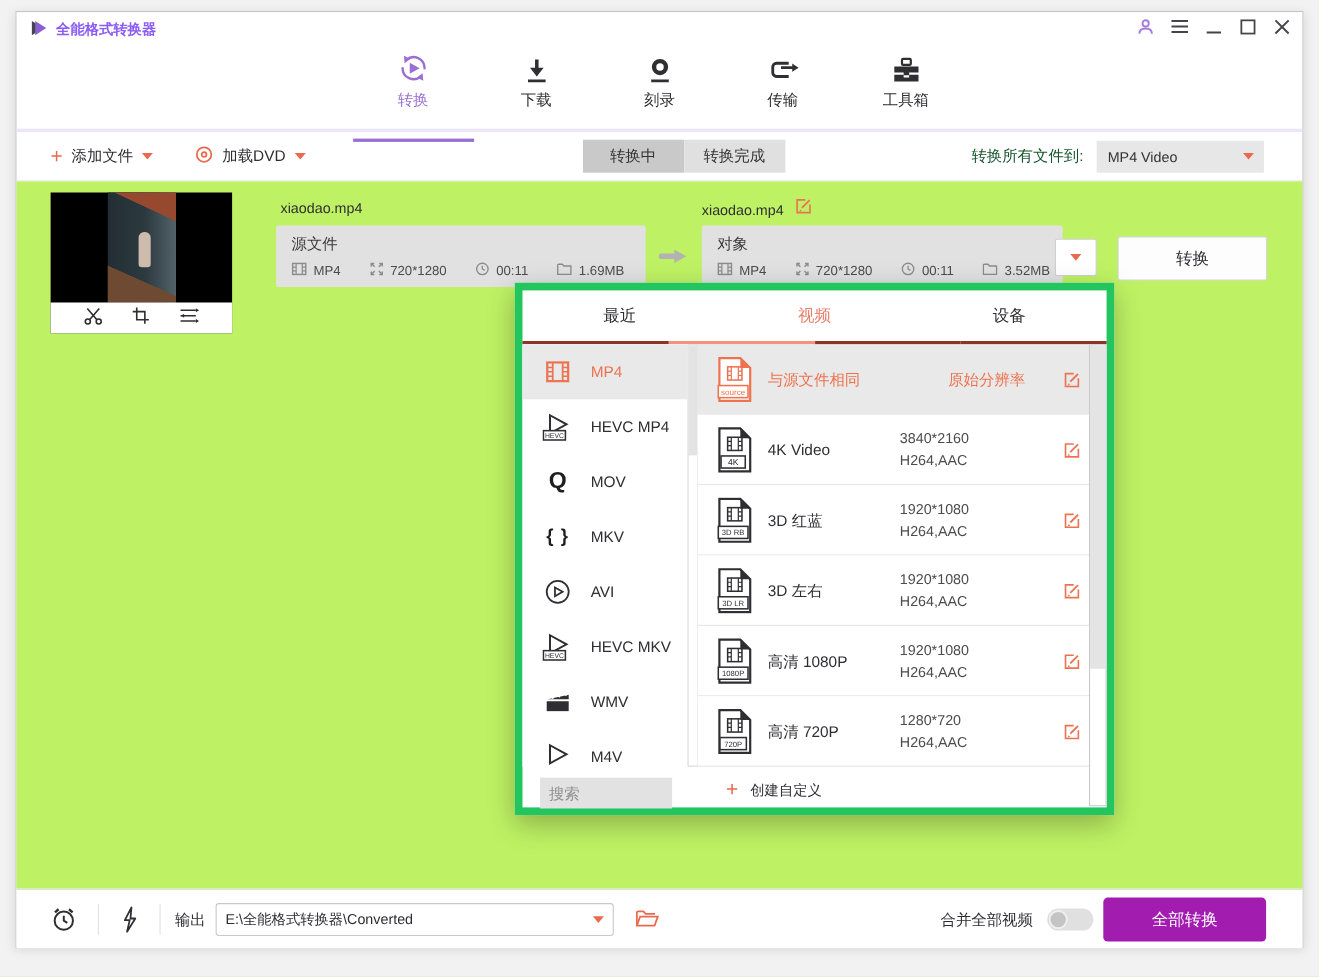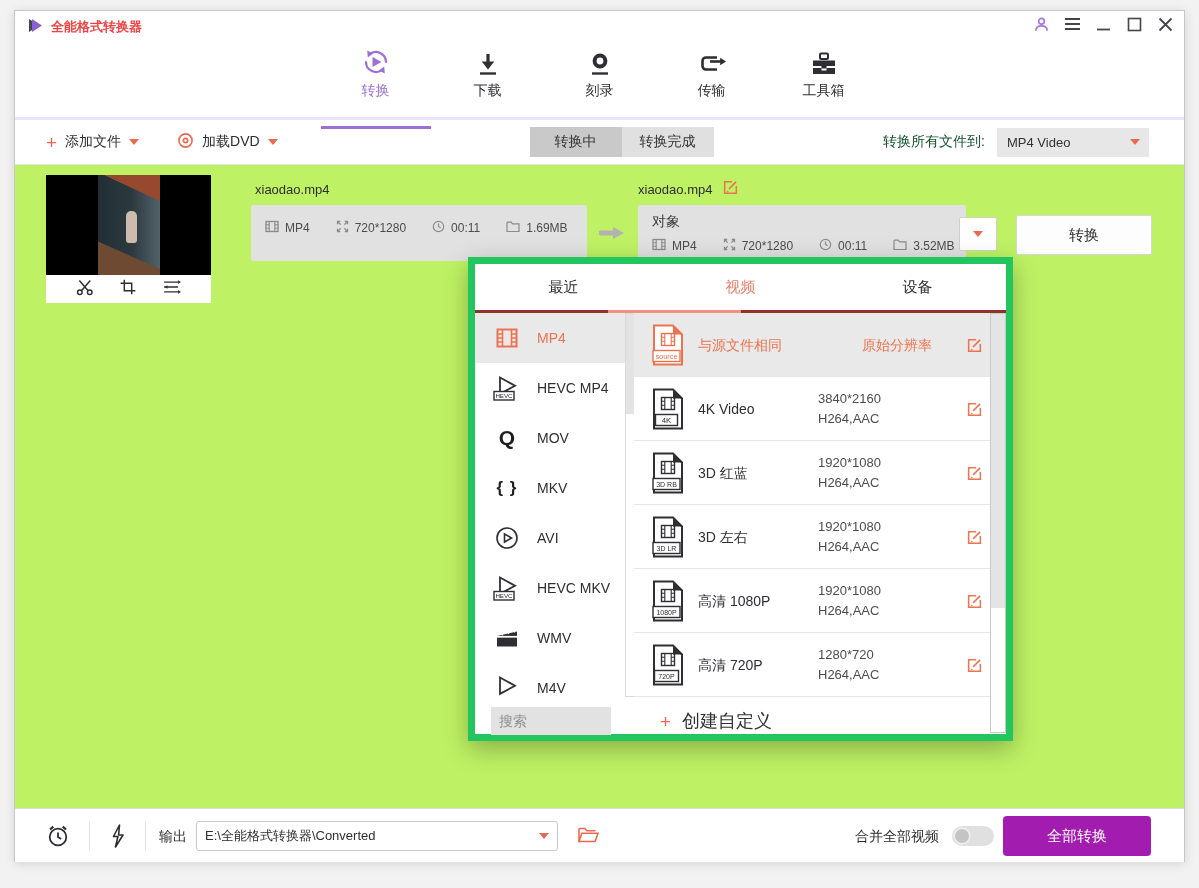--- a/index.html
+++ b/index.html
@@ -5,21 +5,21 @@
   * { margin:0; padding:0; box-sizing:border-box; }
   html,body { width:1199px; height:888px; font-family:"Liberation Sans","DejaVu Sans",sans-serif; }
   body { background:#f2f2f2; position:relative; overflow:hidden; }
 
   .window { position:absolute; left:14px; top:10px; width:1171px; height:852px;
             background:#fff; border:1px solid #c6c6c6; box-shadow:0 2px 10px rgba(0,0,0,.12); }
 
   
   .titlebar { position:relative; height:28px; }
   .app-logo { position:absolute; left:13px; top:7px; }
-  .win-title { position:absolute; left:36px; top:7px; font-size:13px; font-weight:bold; color:#ef4444; }
+  .win-title { position:absolute; left:36px; top:7px; font-size:13px; font-weight:bold; color:#8b5cf6; }
   .tb-icons { position:absolute; right:10px; top:4px; display:flex; align-items:center; gap:13px; }
   .tb-icons .ic { width:18px; height:18px; display:flex; align-items:center; justify-content:center; cursor:default; }
 
   
   .nav { position:relative; height:81px; border-bottom:3px solid #ece4f8; display:flex; justify-content:center; gap:16px; padding-top:8px; }
   .nav-item { position:relative; width:96px; display:flex; flex-direction:column; align-items:center; gap:5px; color:#2e2e33; }
   .nav-item .nav-label { font-size:14px; }
   .nav-item.active { color:#9b6fd6; }
   .nav-item.active::after { content:""; position:absolute; bottom:-12px; left:50%; transform:translateX(-50%);
                             width:110px; height:3px; background:#9b6fd6; }
@@ -97,21 +97,21 @@
   .preset-item.active { background:#e9e9e9; }
   .preset-ic { position:absolute; left:16px; top:11px; }
   .preset-name { position:absolute; left:64px; top:24px; font-size:14px; color:#2e2e33; }
   .preset-detail { position:absolute; left:228px; top:24px; font-size:14px; }
   .preset-res { position:absolute; left:184px; top:12px; font-size:13px; color:#4c4c4c; line-height:20px; }
   .preset-edit { position:absolute; right:20px; top:24px; cursor:pointer; }
   .preset-item.active .preset-name, .preset-item.active .preset-detail { color:#ed7350; }
   .p-right-scroll { position:absolute; right:0; top:0; width:16px; height:420px; background:#fff; border:1px solid #c9c9c9; }
   .p-right-scroll .thumb { width:100%; height:294px; background:#e4e4e4; }
   .p-create { position:absolute; left:185px; top:396px; display:flex; align-items:center; gap:11px; cursor:pointer; }
-  .p-create .txt { font-size:18px; color:#2e2e33; }
+  .p-create .txt { font-size:13px; color:#2e2e33; }
 
   
   .bottombar { position:relative; height:54px; background:#fff; border-top:1px solid #dedede; }
   .bb-ic { position:absolute; top:14px; cursor:pointer; }
   .bb-div { position:absolute; top:13px; width:1px; height:28px; background:#e2e2e2; }
   .out-label { position:absolute; left:144px; top:19px; font-size:14px; color:#2e2e33;text-align:right; }
   .out-wrap { position:absolute; left:181px; top:12px; width:362px; height:30px; }
   .out-input { width:100%; height:100%; border:1px solid #c9c9c9; border-radius:3px; background:#fff;
                font-size:13px; color:#2e2e33; padding:0 26px 0 8px; outline:none; font-family:inherit; }
   .out-wrap .caret { position:absolute; right:9px; top:12px; }
@@ -285,20 +285,21 @@
               <polygon points="7,8.8 3.5,11 7,13.2" fill="#2e2e33"></polygon>
               <polygon points="20,14.8 23.5,17 20,19.2" fill="#2e2e33"></polygon>
             </svg>
         </span>
       </div>
     </div>
 
     <div class="src-name">xiaodao.mp4</div>
 
     <div class="info-box src-box">
+      <div class="box-title">源文件</div>
       <div class="info-items">
         <span class="info-item">
             <span><svg width="14" height="13" viewBox="0 0 14 13">
                 <rect x="1" y="1.5" width="12" height="10" fill="none" stroke="#8b8b8b" stroke-width="1.3"></rect>
                 <path d="M4.2 1.5v10M9.8 1.5v10" stroke="#8b8b8b" stroke-width="1.1"></path>
                 <path d="M1 4.8h3.2M1 8.2h3.2M9.8 4.8H13M9.8 8.2H13" stroke="#8b8b8b" stroke-width="1.1"></path>
               </svg></span>
             <span>MP4</span>
           </span>
         <span class="info-item">

